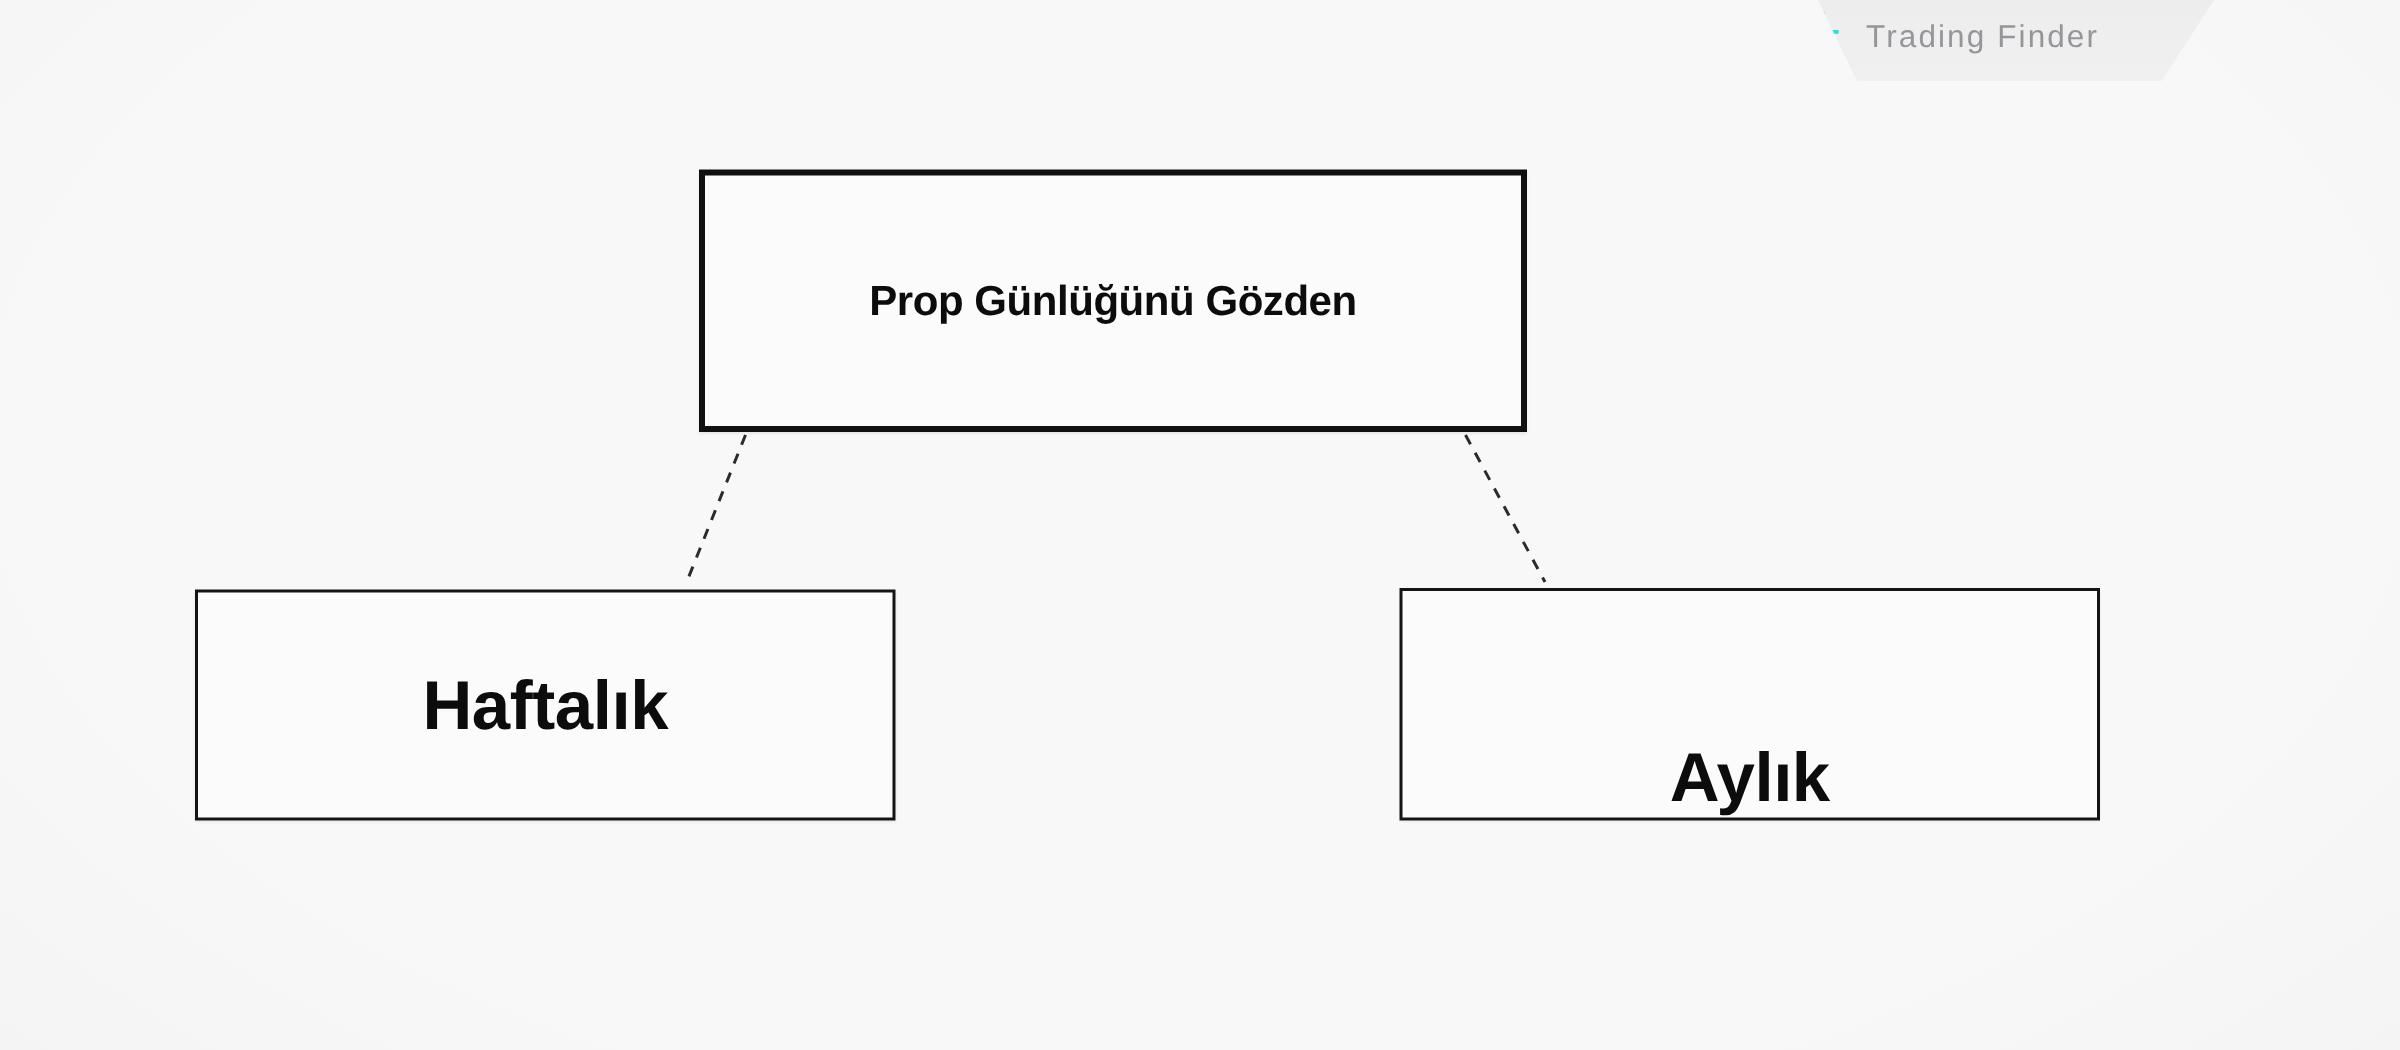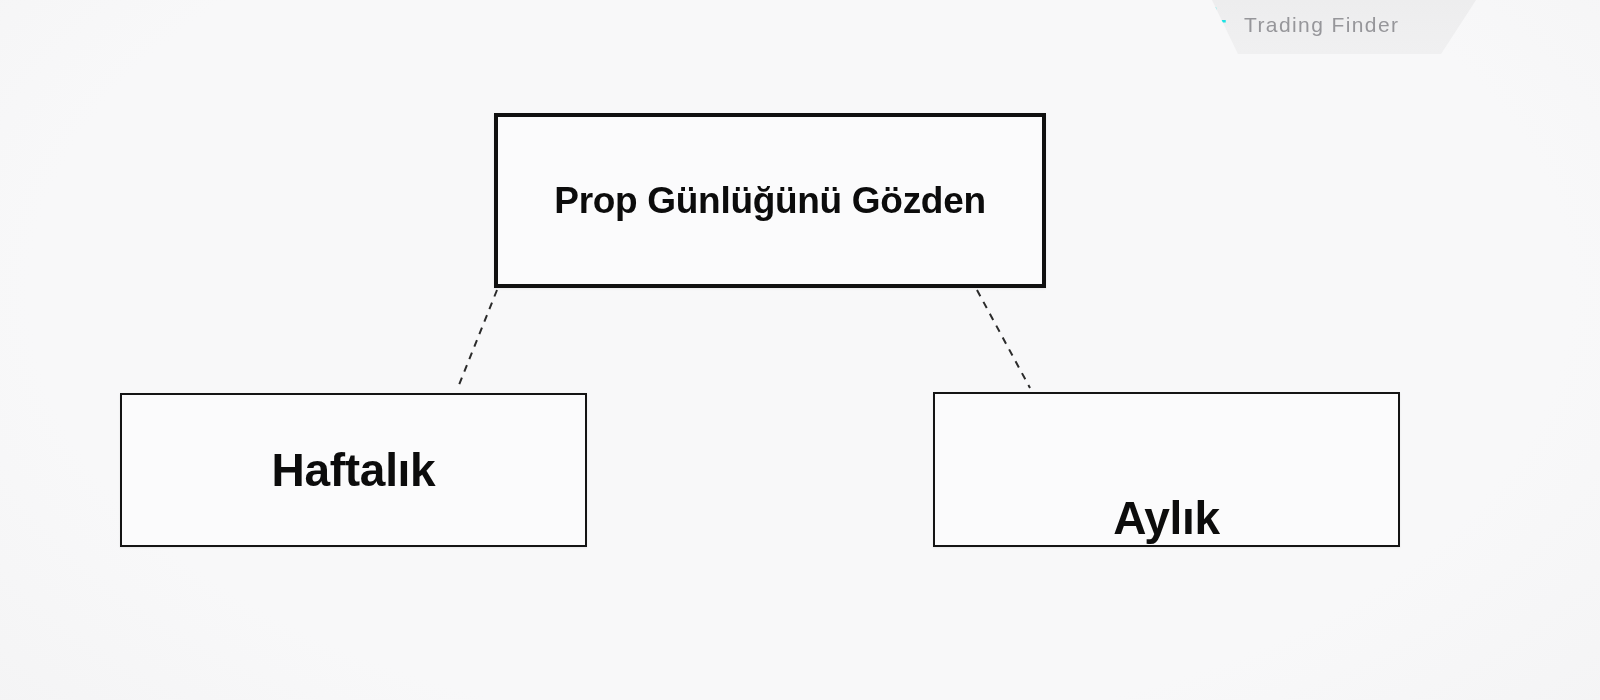--- a/index.html
+++ b/index.html
@@ -60,34 +60,33 @@
     color: #0c0c0c;
     box-sizing: border-box;
     box-shadow: 0 1px 2px rgba(0,0,0,0.07);
   }
   .node-root {
     left: 466px;
     top: 113px;
     width: 552px;
     height: 175px;
     border: 4px solid #101010;
-    font-size: 37px;
+    font-size: 28px;
     font-weight: 700;
     line-height: 56px;
     letter-spacing: -0.3px;
-    margin-left: 28px;
   }
   .node-child {
     border: 2.5px solid #141414;
     font-size: 46px;
     font-weight: 700;
     letter-spacing: -0.3px;
   }
   .node-child-left {
-    left: 120px;
+    left: 130px;
     top: 393px;
     width: 467px;
     height: 154px;
   }
   .node-child-right {
     left: 933px;
     top: 392px;
     width: 467px;
     height: 155px;
     justify-content: flex-end;

